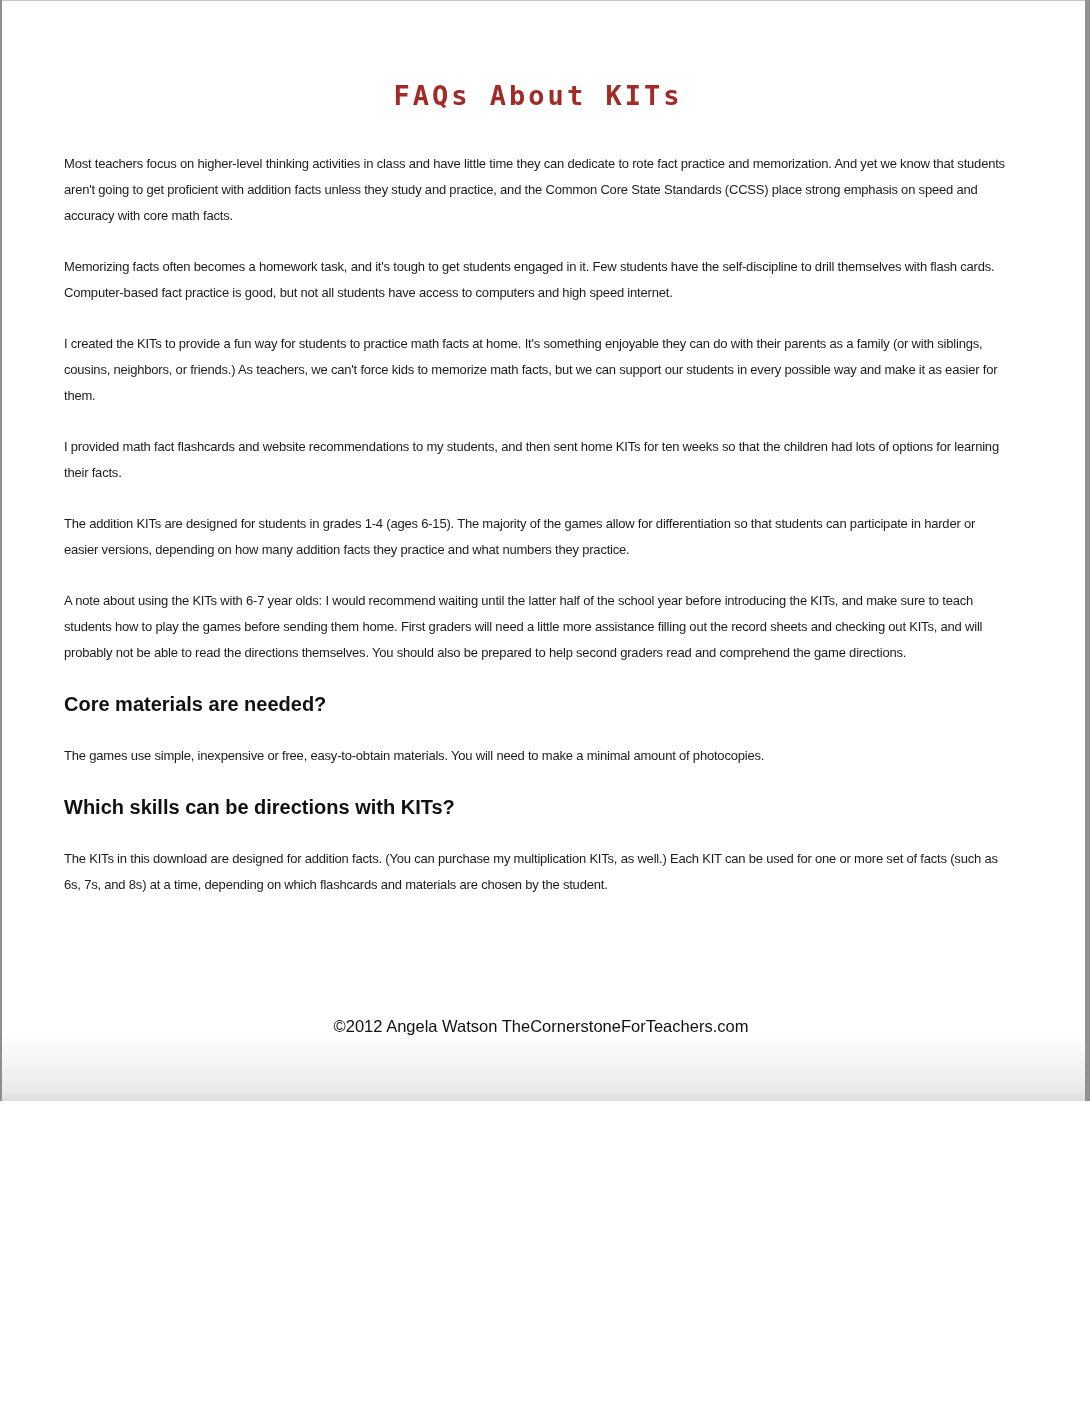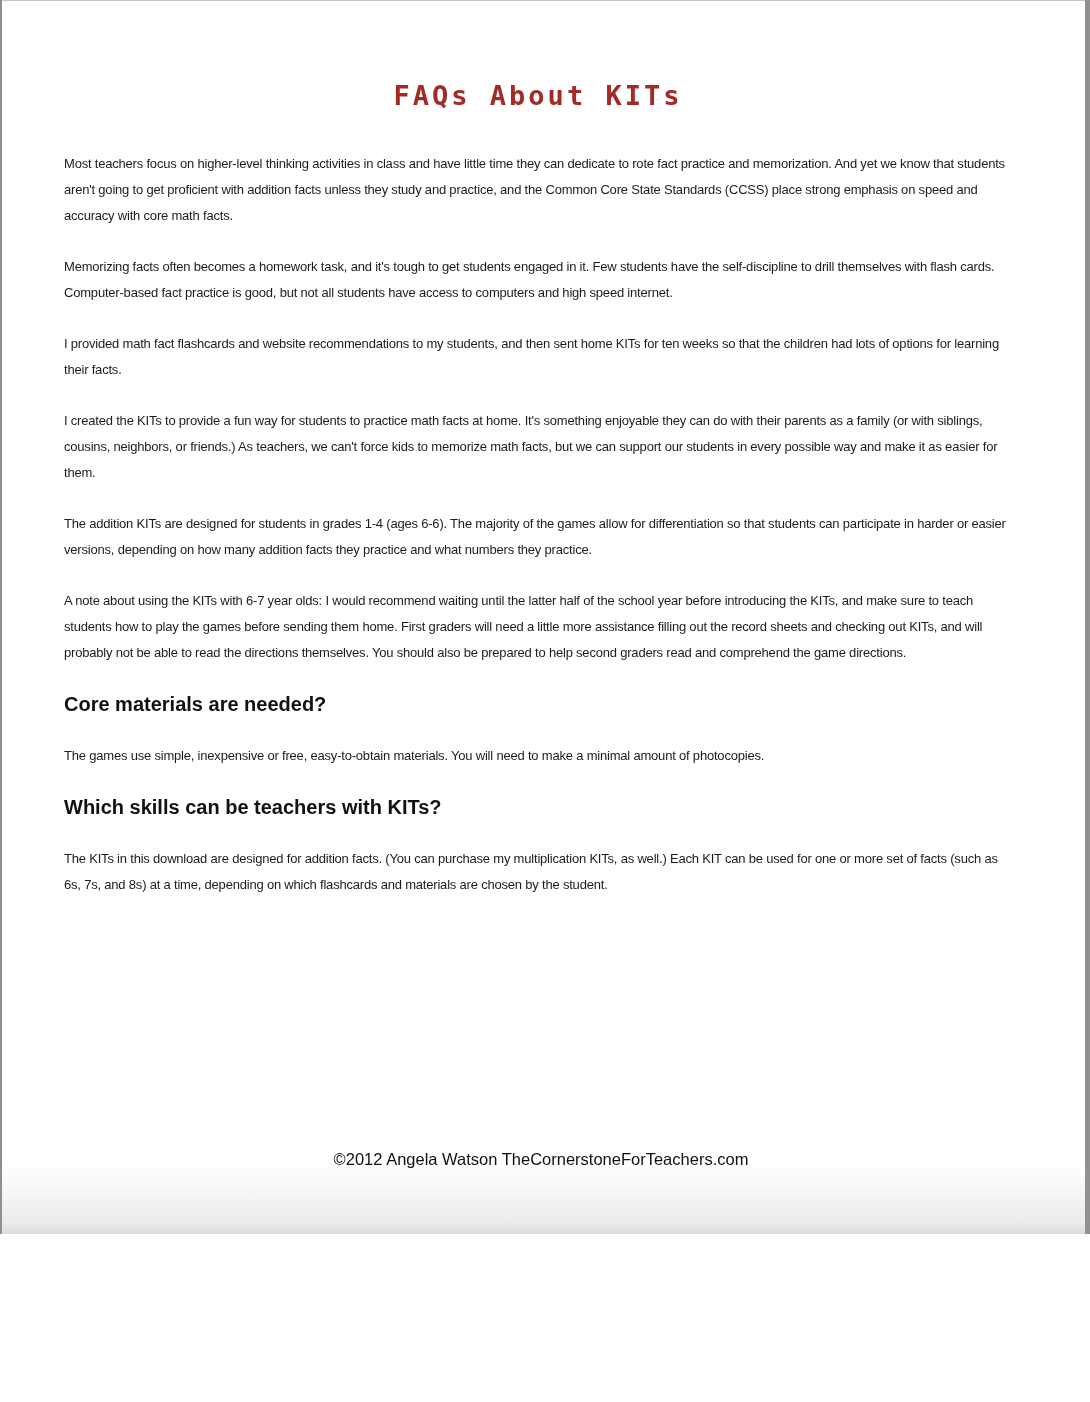--- a/index.html
+++ b/index.html
@@ -3,21 +3,21 @@
 <meta charset="utf-8">
 <style>
   html, body {
     margin: 0;
     padding: 0;
     background: #ffffff;
   }
   .page {
     position: relative;
     width: 1090px;
-    height: 1234px;
+    height: 1101px;
     background: #ffffff;
     overflow: hidden;
     font-family: "Liberation Sans", sans-serif;
     color: #1c1c1c;
     box-sizing: border-box;
   }
   
   .edge-left {
     position: absolute; left: 0; top: 0; bottom: 0;
     width: 2px; background: #8f8f8f;
@@ -95,36 +95,36 @@
   <div class="edge-left"></div>
   <div class="edge-right"></div>
   <div class="edge-bottom-fade"></div>
 
   <div class="content">
     <div class="doc-title" style="color: rgb(161, 43, 39);">FAQs About KITs</div>
 
     <div class="section">
       <p class="faq-paragraph">Most teachers focus on higher-level thinking activities in class and have little time they can dedicate to rote fact practice and memorization. And yet we know that students aren't going to get proficient with addition facts unless they study and practice, and the Common Core State Standards (CCSS) place strong emphasis on speed and accuracy with core math facts.</p>
       <p class="faq-paragraph">Memorizing facts often becomes a homework task, and it's tough to get students engaged in it. Few students have the self-discipline to drill themselves with flash cards. Computer-based fact practice is good, but not all students have access to computers and high speed internet.</p>
+      <p class="faq-paragraph">I created the KITs to provide a fun way for students to practice math facts at home. It's something enjoyable they can do with their parents as a family (or with siblings, cousins, neighbors, or friends.) As teachers, we can't force kids to memorize math facts, but we can support our students in every possible way and make it as easier for them.</p>
       <p class="faq-paragraph">I provided math fact flashcards and website recommendations to my students, and then sent home KITs for ten weeks so that the children had lots of options for learning their facts.</p>
-      <p class="faq-paragraph">I created the KITs to provide a fun way for students to practice math facts at home. It's something enjoyable they can do with their parents as a family (or with siblings, cousins, neighbors, or friends.) As teachers, we can't force kids to memorize math facts, but we can support our students in every possible way and make it as easier for them.</p>
     </div>
 
     <div class="section">
-      <p class="faq-paragraph">The addition KITs are designed for students in grades 1-4 (ages 6-6). The majority of the games allow for differentiation so that students can participate in harder or easier versions, depending on how many addition facts they practice and what numbers they practice.</p>
+      <p class="faq-paragraph">The addition KITs are designed for students in grades 1-4 (ages 6-15). The majority of the games allow for differentiation so that students can participate in harder or easier versions, depending on how many addition facts they practice and what numbers they practice.</p>
       <p class="faq-paragraph">A note about using the KITs with 6-7 year olds: I would recommend waiting until the latter half of the school year before introducing the KITs, and make sure to teach students how to play the games before sending them home. First graders will need a little more assistance filling out the record sheets and checking out KITs, and will probably not be able to read the directions themselves. You should also be prepared to help second graders read and comprehend the game directions.</p>
     </div>
 
     <div class="section">
       <div class="faq-heading">Core materials are needed?</div>
       <p class="faq-paragraph">The games use simple, inexpensive or free, easy-to-obtain materials. You will need to make a minimal amount of photocopies.</p>
     </div>
 
     <div class="section">
-      <div class="faq-heading">Which skills can be teachers with KITs?</div>
+      <div class="faq-heading">Which skills can be directions with KITs?</div>
       <p class="faq-paragraph">The KITs in this download are designed for addition facts.  (You can purchase my multiplication KITs, as well.)  Each KIT can be used for one or more set of facts (such as 6s, 7s, and 8s) at a time, depending on which flashcards and materials are chosen by the student.</p>
     </div>
   </div>
 
   <div class="footer">
     <div>©2012 Angela Watson TheCornerstoneForTeachers.com</div>
   </div>
 
   <div class="page-number">13</div>
 </div>

